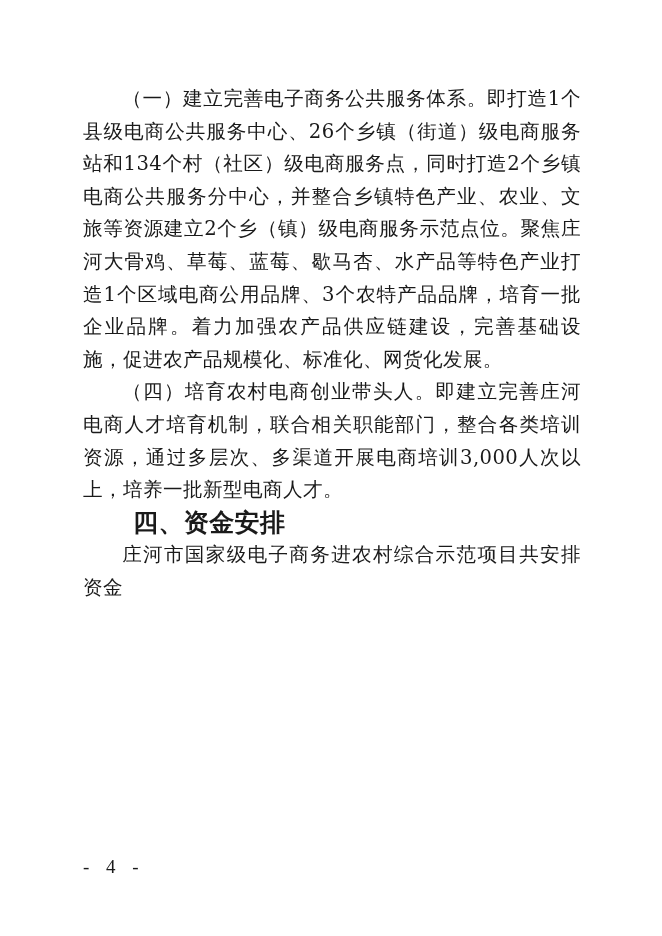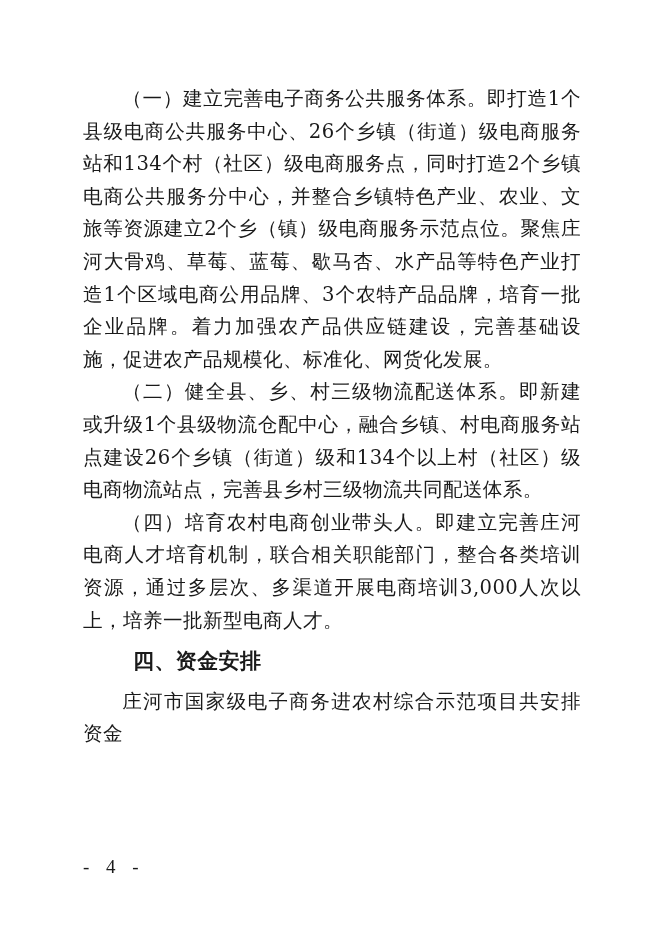--- a/index.html
+++ b/index.html
@@ -8,35 +8,34 @@
     position: absolute; left: 0; top: 0; width: 658px; height: 936px; background: #fff;
   }
   .content {
     position: absolute; left: 83px; top: 83px; width: 498px;
     font-family: "DejaVu Serif", "Liberation Serif", serif;
     font-size: 19.6px; line-height: 32.6px; color: #1a1a1a;
     text-align: justify; text-justify: inter-character; letter-spacing: 0.4px;
   }
   .para { margin: 0; text-indent: 2em; }
   .heading {
-    margin: 8px; text-indent: 2em;
+    margin: 0; text-indent: 2em;
     font-family: "DejaVu Sans", "Liberation Sans", sans-serif; font-weight: bold;
-    font-size: 21px;
+    font-size: 25px;
   }
   .page-number {
     position: absolute; left: 83px; top: 856px;
     font-family: "Liberation Serif", "DejaVu Serif", serif; font-size: 19px; color: #1a1a1a;
     letter-spacing: 6px;
   }
 </style>
 </head>
 <body>
 
 <div class="page">
   <div class="content">
     <p class="para">（一）建立完善电子商务公共服务体系。即打造1个县级电商公共服务中心、26个乡镇（街道）级电商服务站和134个村（社区）级电商服务点，同时打造2个乡镇电商公共服务分中心，并整合乡镇特色产业、农业、文旅等资源建立2个乡（镇）级电商服务示范点位。聚焦庄河大骨鸡、草莓、蓝莓、歇马杏、水产品等特色产业打造1个区域电商公用品牌、3个农特产品品牌，培育一批企业品牌。着力加强农产品供应链建设，完善基础设施，促进农产品规模化、标准化、网货化发展。</p>
-    <p class="para">（二）健全县、乡、村三级物流配送体系。即新建或升级1个县级物流仓配中心，融合乡镇、村电商服务站点建设26个乡镇（街道）级和134个以上村（社区）级电商物流站点，完善县乡村三级物流共同配送体系。</p>
     <p class="para">（四）培育农村电商创业带头人。即建立完善庄河电商人才培育机制，联合相关职能部门，整合各类培训资源，通过多层次、多渠道开展电商培训3,000人次以上，培养一批新型电商人才。</p>
     <p class="heading">四、资金安排</p>
     <p class="para">庄河市国家级电子商务进农村综合示范项目共安排资金</p>
   </div>
   <div class="page-number">- 4 -</div>
 </div>
 
 </body></html>

